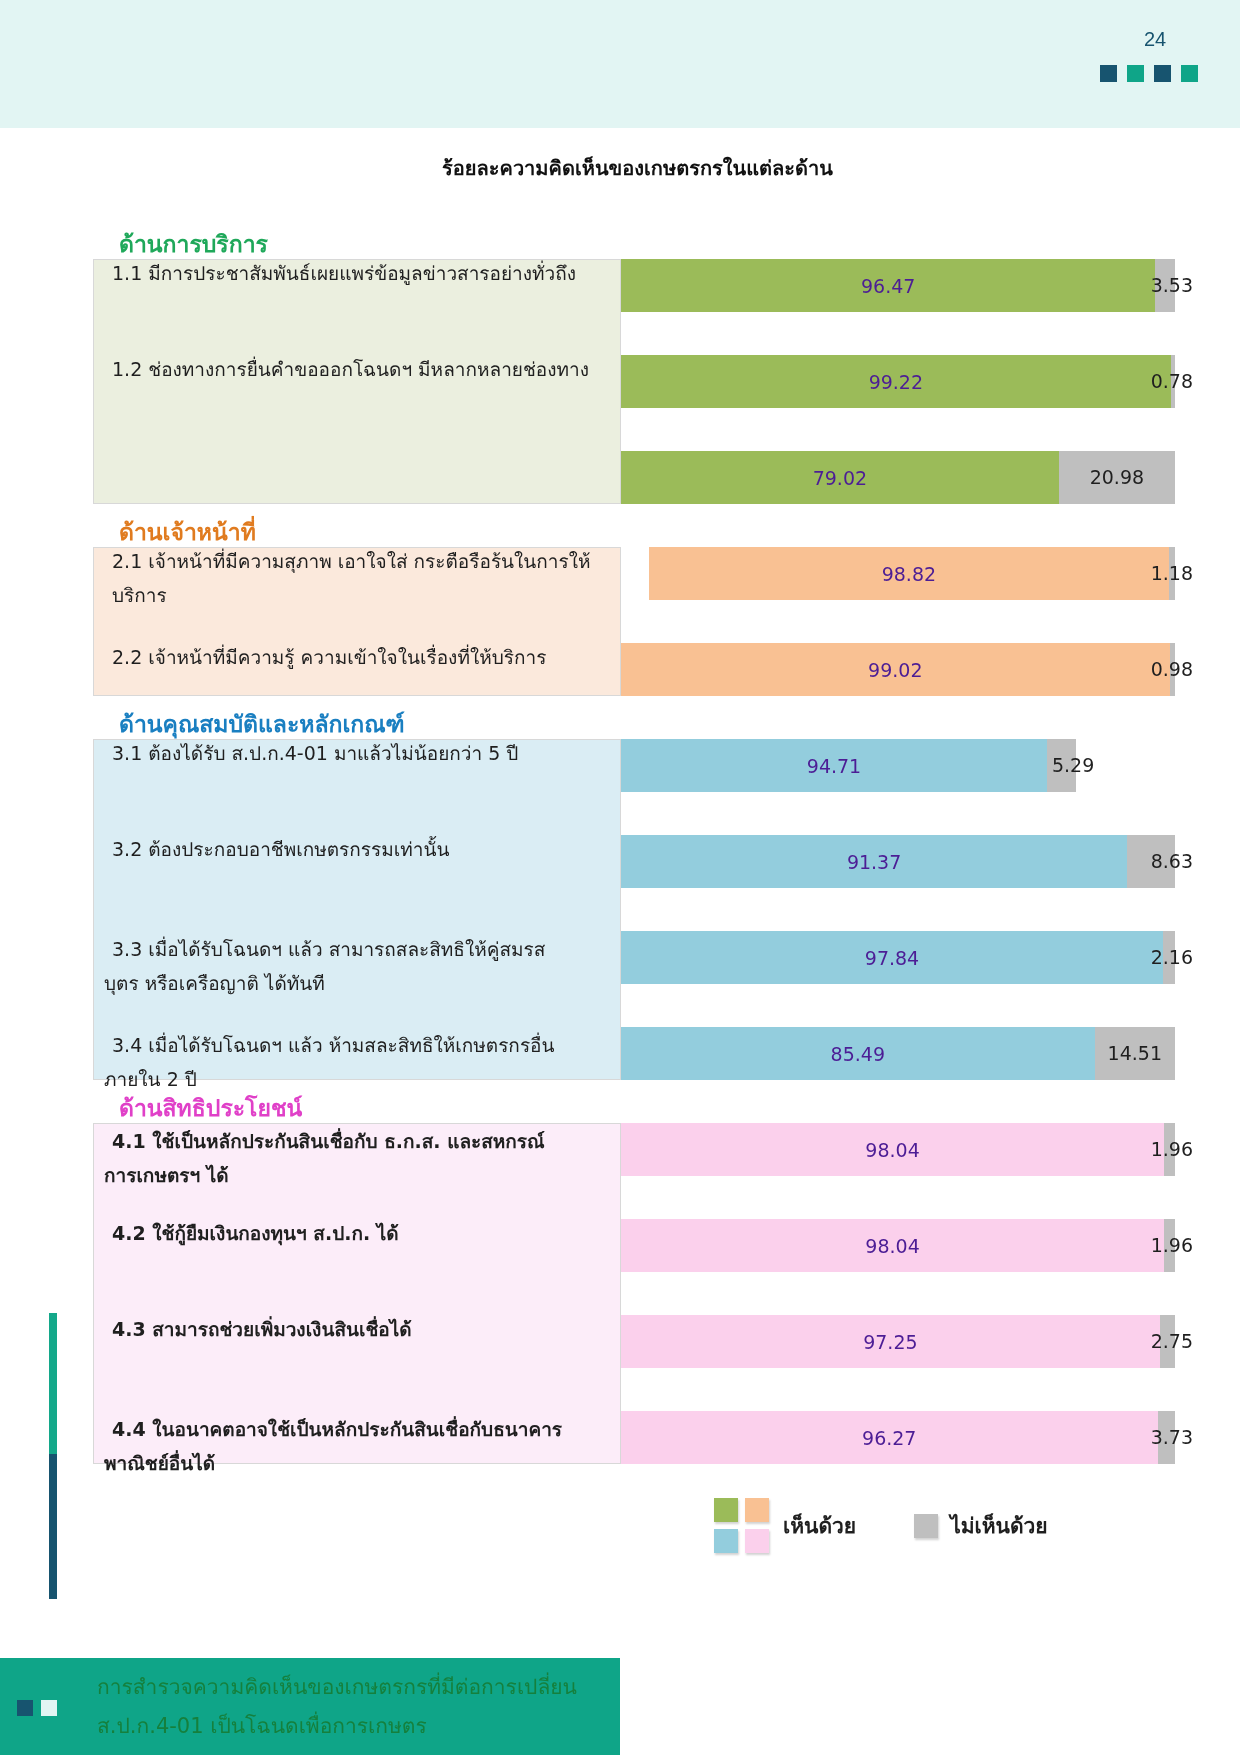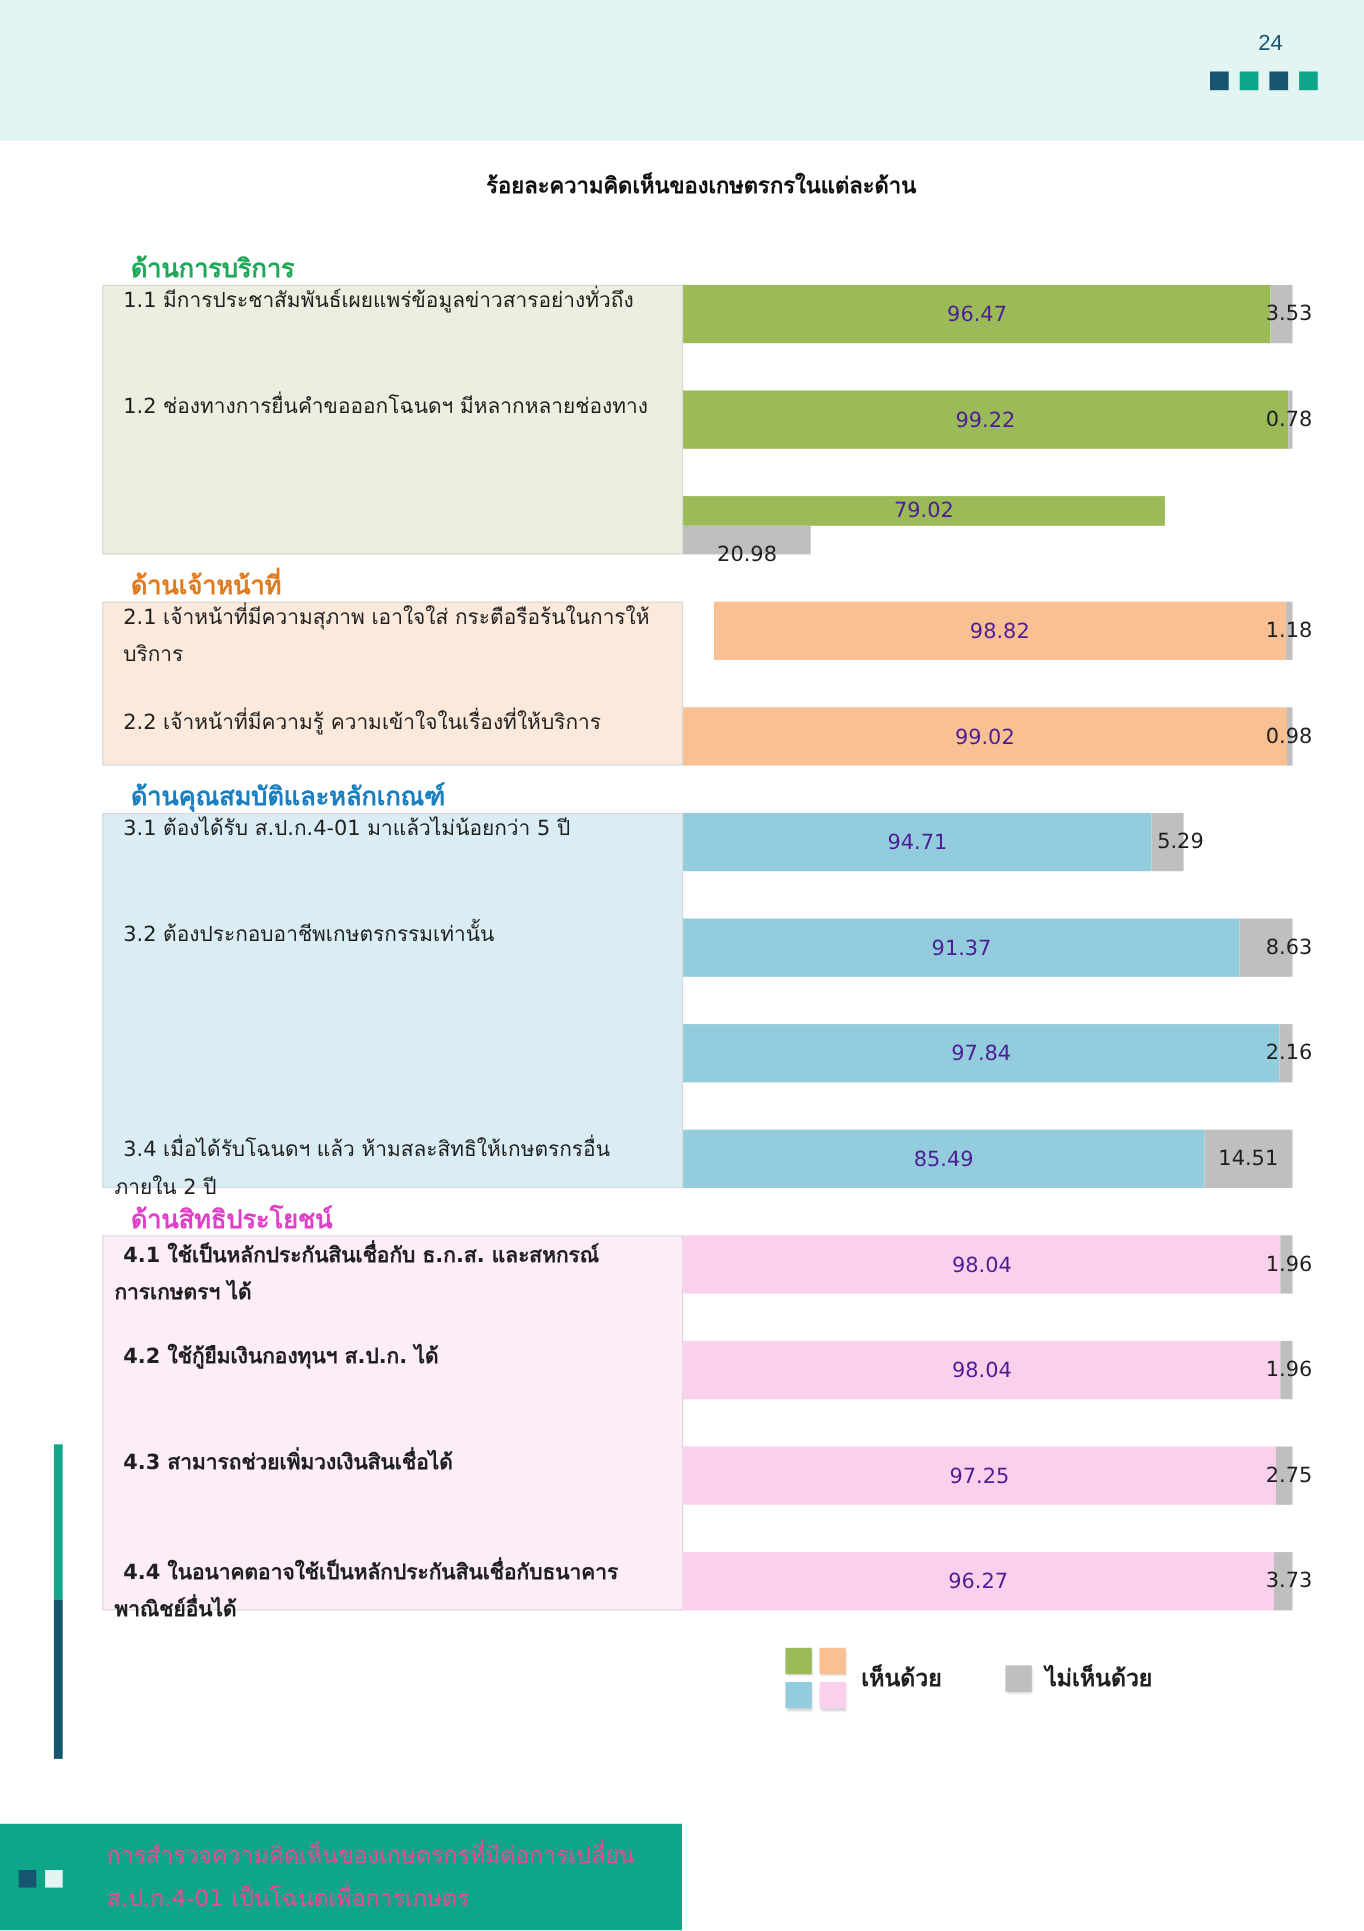--- a/index.html
+++ b/index.html
@@ -28,21 +28,21 @@
     .legend-grid span { width: 24px; height: 24px; display: block; box-shadow: 1px 2px 2px rgba(0,0,0,0.18); }
     .legend-label { font-size: 21px; font-weight: bold; color: #1f1f1f; }
     .legend-gray { width: 24px; height: 24px; background: #bfbfbf; display: block; box-shadow: 1px 2px 2px rgba(0,0,0,0.18); }
 
     .side-bar-top { position: absolute; left: 49px; top: 1313px; width: 8px; height: 141px; background: #14a88a; }
     .side-bar-bottom { position: absolute; left: 49px; top: 1454px; width: 8px; height: 145px; background: #17546f; }
 
     .footer-band { position: absolute; left: 0; top: 1658px; width: 620px; height: 97px; background: #0fa588; }
     .footer-sq1 { position: absolute; left: 17px; top: 1700px; width: 16px; height: 16px; background: #17546f; }
     .footer-sq2 { position: absolute; left: 41px; top: 1700px; width: 16px; height: 16px; background: #e2f5f3; }
-    .footer-text { position: absolute; left: 97px; top: 1668px; width: 520px; font-size: 21px; line-height: 39px; color: #ec4899; }
+    .footer-text { position: absolute; left: 97px; top: 1668px; width: 520px; font-size: 21px; line-height: 39px; color: #15803d; }
   </style>
 </head>
 <body>
 
 <div class="top-band"></div>
 <div class="page-number">24</div>
 <div class="deco-squares">
   <span style="background:#17546f"></span>
   <span style="background:#0fa588"></span>
   <span style="background:#17546f"></span>
@@ -70,21 +70,21 @@
       </div>
     </div>
     <div class="bar-row" style="top: 355px;">
       <div class="bar-agree" style="width: 549.679px; background: rgb(155, 187, 89);">
         <span>99.22</span>
       </div>
       <div class="bar-disagree" style="width: 4.3212px;">
         <span class="disagree-value" style="right: -18px;">0.78</span>
       </div>
     </div>
-    <div class="bar-row" style="top: 451px; flex-direction: column;">
+    <div class="bar-row" style="top: 451px;">
       <div class="bar-agree" style="width: 437.771px; background: rgb(155, 187, 89);">
         <span>79.02</span>
       </div>
       <div class="bar-disagree" style="width: 116.229px;">
         <span class="disagree-value" style="left: 0px; width: 100%; text-align: center;">20.98</span>
       </div>
     </div>
     <div class="section-title" style="top: 514px; color: rgb(224, 123, 31);">ด้านเจ้าหน้าที่</div>
     <div class="label-panel" style="top: 547px; height: 149px; background: rgb(251, 233, 220);">
       <div class="item-label" style="top: -4px;">
@@ -110,20 +110,24 @@
         <span class="disagree-value" style="right: -18px;">0.98</span>
       </div>
     </div>
     <div class="section-title" style="top: 706px; color: rgb(26, 127, 193);">ด้านคุณสมบัติและหลักเกณฑ์</div>
     <div class="label-panel" style="top: 739px; height: 341px; background: rgb(218, 237, 244);">
       <div class="item-label" style="top: -4px;">
         <div>3.1 ต้องได้รับ ส.ป.ก.4-01 มาแล้วไม่น้อยกว่า 5 ปี</div>
       </div>
       <div class="item-label" style="top: 92px;">
         <div>3.2 ต้องประกอบอาชีพเกษตรกรรมเท่านั้น</div>
+      </div>
+      <div class="item-label" style="top: 192px;">
+        <div>3.3 เมื่อได้รับโฉนดฯ แล้ว สามารถสละสิทธิให้คู่สมรส</div>
+        <div style="margin-left: -8px;">บุตร หรือเครือญาติ ได้ทันที</div>
       </div>
       <div class="item-label" style="top: 288px;">
         <div>3.4 เมื่อได้รับโฉนดฯ แล้ว ห้ามสละสิทธิให้เกษตรกรอื่น</div>
         <div style="margin-left: -8px;">ภายใน 2 ปี</div>
       </div>
     </div>
     <div class="bar-row" style="top: 739px;">
       <div class="bar-agree" style="width: 426px; background: rgb(147, 205, 221);">
         <span>94.71</span>
       </div>

